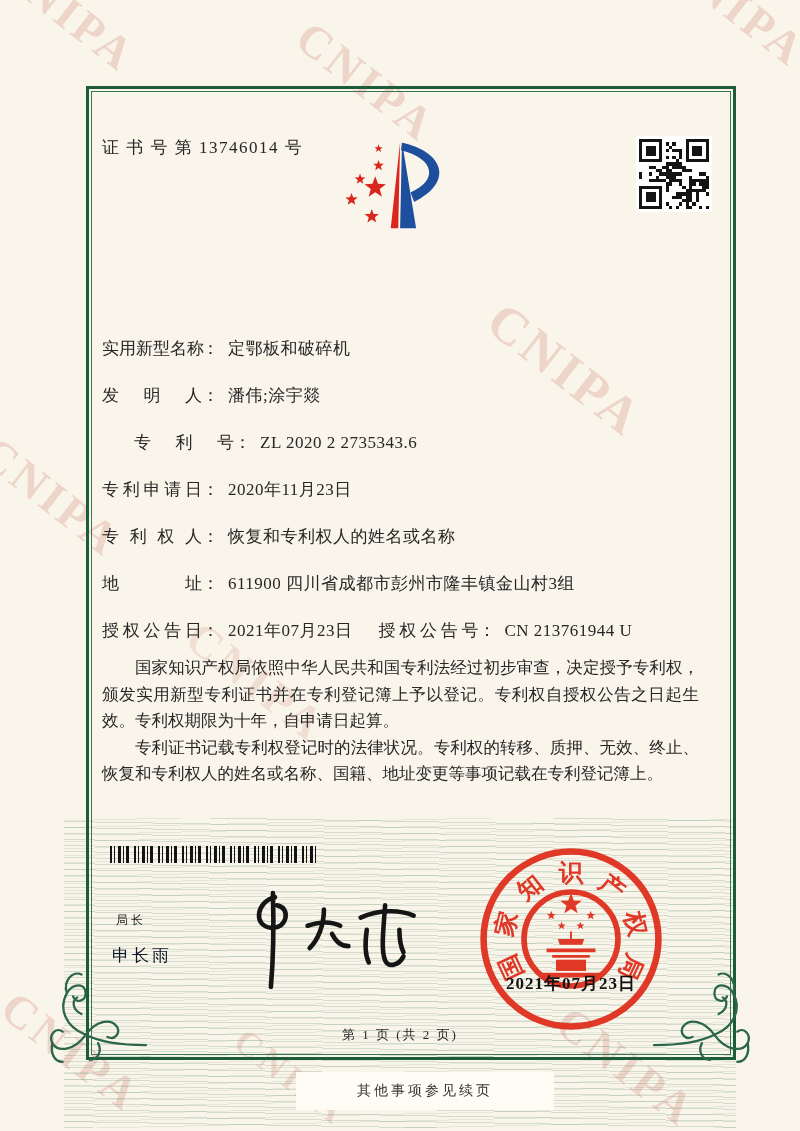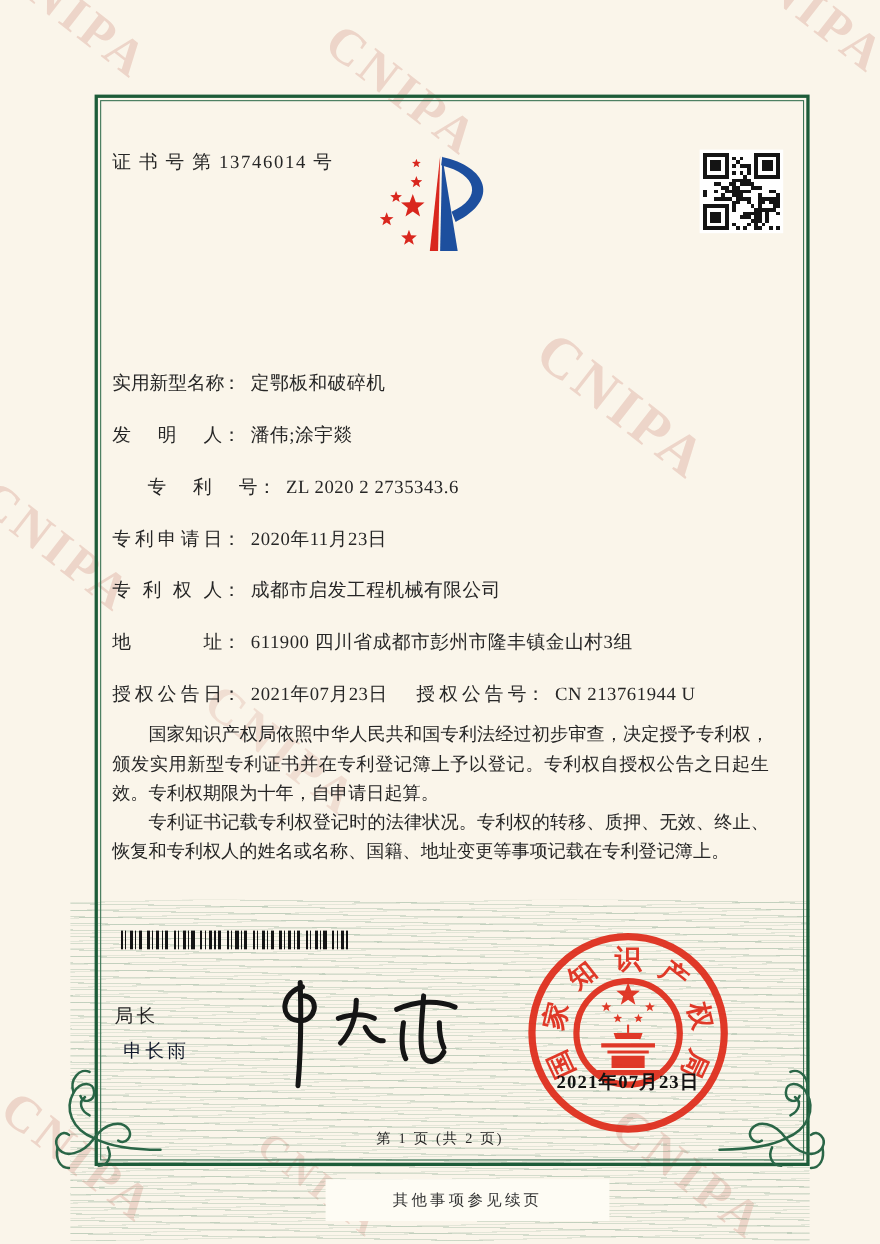--- a/index.html
+++ b/index.html
@@ -106,23 +106,23 @@
     position:absolute;left:110px;top:846px;width:208px;height:17px;
     background:repeating-linear-gradient(90deg,
       #141414 0 2px, transparent 2px 4px,
       #141414 4px 5px, transparent 5px 8px,
       #141414 8px 11px, transparent 11px 13px,
       #141414 13px 14px, transparent 14px 16px,
       #141414 16px 19px, transparent 19px 24px);
     z-index:4;
   }
   .signer-title{
-    position:absolute;left:104px;top:912px;
+    position:absolute;left:116px;top:912px;
     font-family:"Liberation Sans","DejaVu Sans",sans-serif;
-    font-size:17px;letter-spacing:3px;color:#222;
+    font-size:12px;letter-spacing:3px;color:#222;
     z-index:4;
   }
   .signer-name{
     position:absolute;left:112px;top:944px;
     font-family:"Liberation Sans","DejaVu Sans",sans-serif;
     font-size:17px;letter-spacing:3px;color:#0f172a;
     z-index:4;
   }
   .signature{
     position:absolute;left:226px;top:886px;width:204px;height:104px;
@@ -346,21 +346,21 @@
     <div class="frow" style="top:47px;">
       <span class="flabel">发明人</span><span class="colon">：</span><span class="fvalue">潘伟;涂宇燚</span>
     </div>
     <div class="frow" style="top:94px;margin-left:32px;">
       <span class="flabel">专利号</span><span class="colon">：</span><span class="fvalue">ZL 2020 2 2735343.6</span>
     </div>
     <div class="frow" style="top:141px;">
       <span class="flabel">专利申请日</span><span class="colon">：</span><span class="fvalue">2020年11月23日</span>
     </div>
     <div class="frow" style="top:188px;">
-      <span class="flabel">专利权人</span><span class="colon">：</span><span class="fvalue">成都市启发工程机械有限公司</span>
+      <span class="flabel">专利权人</span><span class="colon">：</span><span class="fvalue">恢复和专利权人的姓名或名称</span>
     </div>
     <div class="frow" style="top:235px;">
       <span class="flabel">地址</span><span class="colon">：</span><span class="fvalue">611900 四川省成都市彭州市隆丰镇金山村3组</span>
     </div>
     <div class="frow" style="top:282px;">
       <span class="flabel">授权公告日</span><span class="colon">：</span><span class="fvalue">2021年07月23日</span><span class="grant-pair2"><span class="flabel">授权公告号</span><span class="colon">：</span><span class="fvalue">CN 213761944 U</span></span>
     </div>
   </div>
 
   <div class="body-text">

